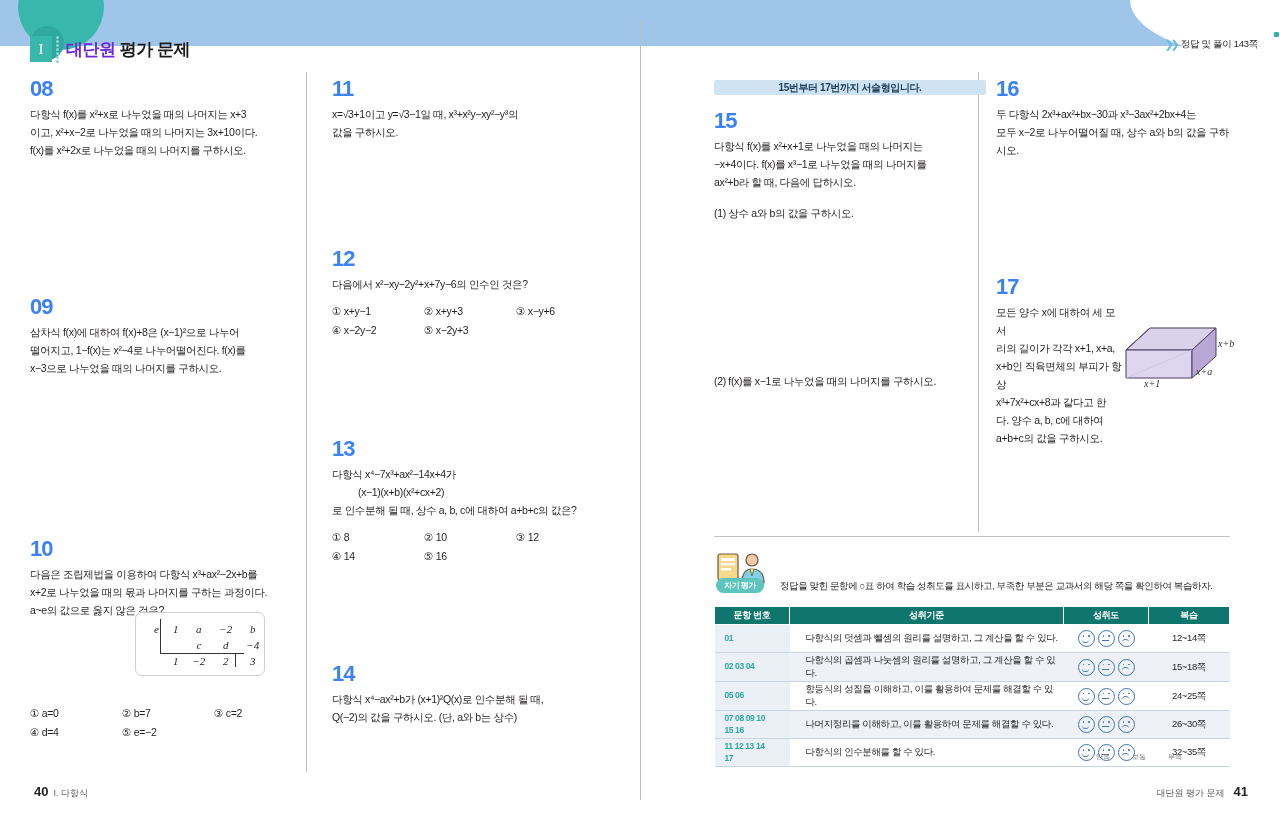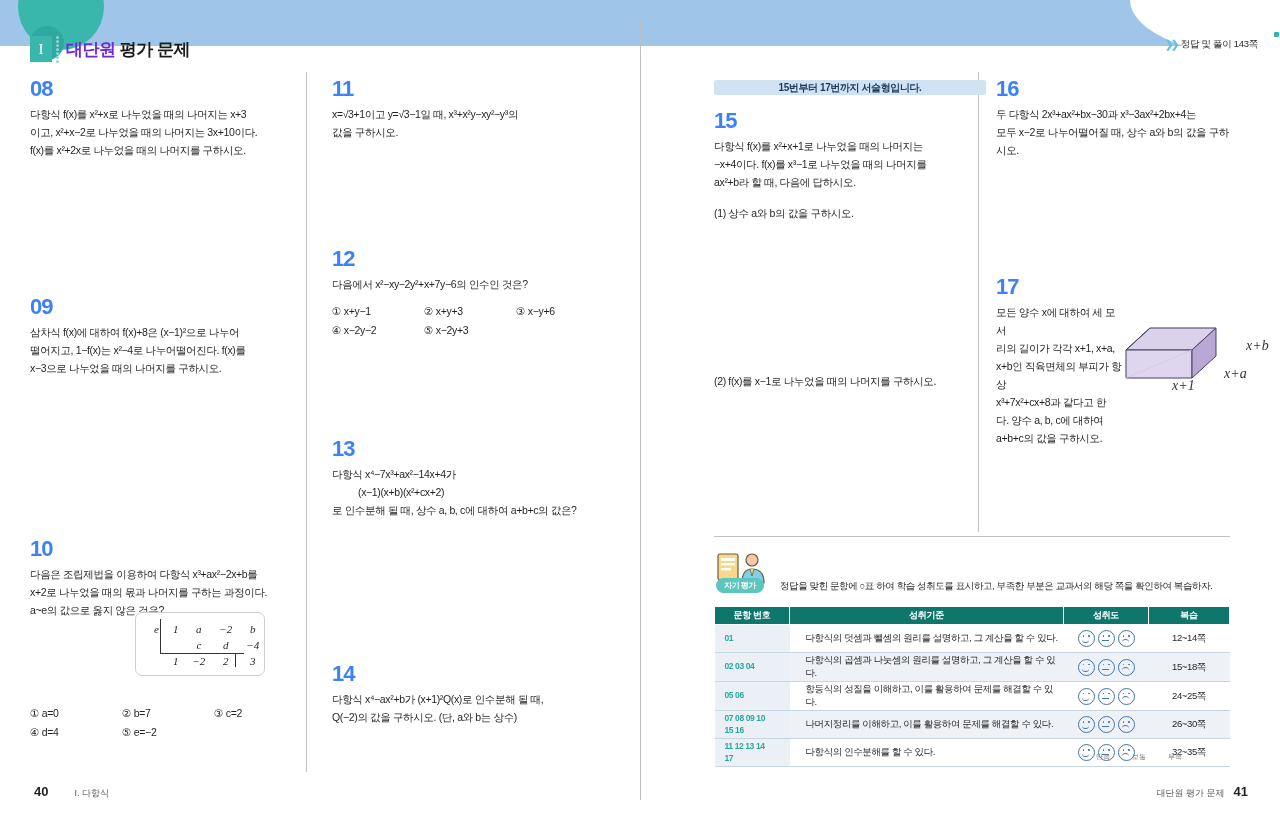--- a/index.html
+++ b/index.html
@@ -94,21 +94,21 @@
   .banner{
     position:absolute;left:714px;top:80px;width:272px;height:15px;
     background:#cfe3f5;border-radius:2px;
     display:flex;align-items:center;justify-content:center;
     font-size:10px;font-weight:bold;color:#1b3a57;letter-spacing:-0.4px;
   }
 
   
   .box3d{position:absolute;left:1120px;top:302px;width:110px;height:90px;}
   .box3d svg{position:absolute;left:0;top:0;}
-  .box3d .lbl{position:absolute;font-family:"Liberation Serif",serif;font-style:italic;font-size:14px;color:#333;margin-left:28px;}
+  .box3d .lbl{position:absolute;font-family:"Liberation Serif",serif;font-style:italic;font-size:10px;color:#333;}
 
   
   .sa-icon{position:absolute;left:714px;top:551px;width:62px;height:42px;}
   .sa-badge{
     position:absolute;left:716px;top:578px;width:48px;height:15px;border-radius:8px;
     background:#5cc6bd;color:#fff;font-size:8px;font-weight:bold;
     display:flex;align-items:center;justify-content:center;letter-spacing:-0.5px;
   }
   .sa-desc{
     position:absolute;left:780px;top:580px;font-size:9.5px;letter-spacing:-0.4px;color:#231f20;
@@ -133,21 +133,21 @@
   .sa-table td.rev{text-align:center;width:78px;font-size:9.5px;}
   .face{display:inline-block;width:15px;height:15px;border-radius:50%;border:1px solid #3f74b5;margin:0 1.5px;vertical-align:middle;position:relative;}
   .face .e{position:absolute;width:1.5px;height:1.5px;background:#3f74b5;border-radius:50%;top:4px;}
   .face .e.l{left:4px;} .face .e.r{right:4px;}
   .face .mo{position:absolute;left:3.5px;bottom:3px;width:7px;height:3.5px;border-bottom:1.2px solid #3f74b5;border-radius:0 0 7px 7px;}
   .face.neu .mo{border-bottom:1.2px solid #3f74b5;border-radius:0;height:0;bottom:5px;}
   .face.sad .mo{border-bottom:none;border-top:1.2px solid #3f74b5;border-radius:7px 7px 0 0;bottom:3px;height:3.5px;}
   .sa-legend{position:absolute;left:1096px;top:752px;width:86px;display:flex;justify-content:space-between;font-size:7px;color:#777;}
 
   
-  .foot-l{position:absolute;left:34px;top:784px;font-size:9px;color:#555;display:flex;align-items:baseline;gap:26px;}
+  .foot-l{position:absolute;left:34px;top:784px;font-size:9px;color:#555;display:flex;align-items:baseline;gap:5px;}
   .foot-l .pg{font-size:13px;font-weight:bold;color:#231f20;}
   .foot-r{position:absolute;right:32px;top:784px;font-size:9px;color:#555;display:flex;align-items:baseline;gap:9px;}
   .foot-r .pg{font-size:13px;font-weight:bold;color:#231f20;}
 </style>
 </head>
 <body>
 
 <div class="page">
 
   <div class="band">
@@ -280,20 +280,31 @@
     </div>
   </div>
 
   <div class="prob" style="left:332px;top:438px;">
     <div class="pnum">13</div>
     <div class="ptext">
       <div>다항식 x⁴−7x³+ax²−14x+4가</div>
       <div style="padding-left:26px;">(x−1)(x+b)(x²+cx+2)</div>
       <div>로 인수분해 될 때, 상수 a, b, c에 대하여 a+b+c의 값은?</div>
     </div>
+    <div class="choices">
+      <div class="row">
+        <span class="c c-w1">① 8</span>
+        <span class="c c-w2">② 10</span>
+        <span class="c">③ 12</span>
+      </div>
+      <div class="row">
+        <span class="c c-w1">④ 14</span>
+        <span class="c c-w2">⑤ 16</span>
+      </div>
+    </div>
   </div>
 
   <div class="prob" style="left:332px;top:663px;">
     <div class="pnum">14</div>
     <div class="ptext">
       <div>다항식 x⁴−ax²+b가 (x+1)²Q(x)로 인수분해 될 때,</div>
       <div>Q(−2)의 값을 구하시오. (단, a와 b는 상수)</div>
     </div>
   </div>
 

